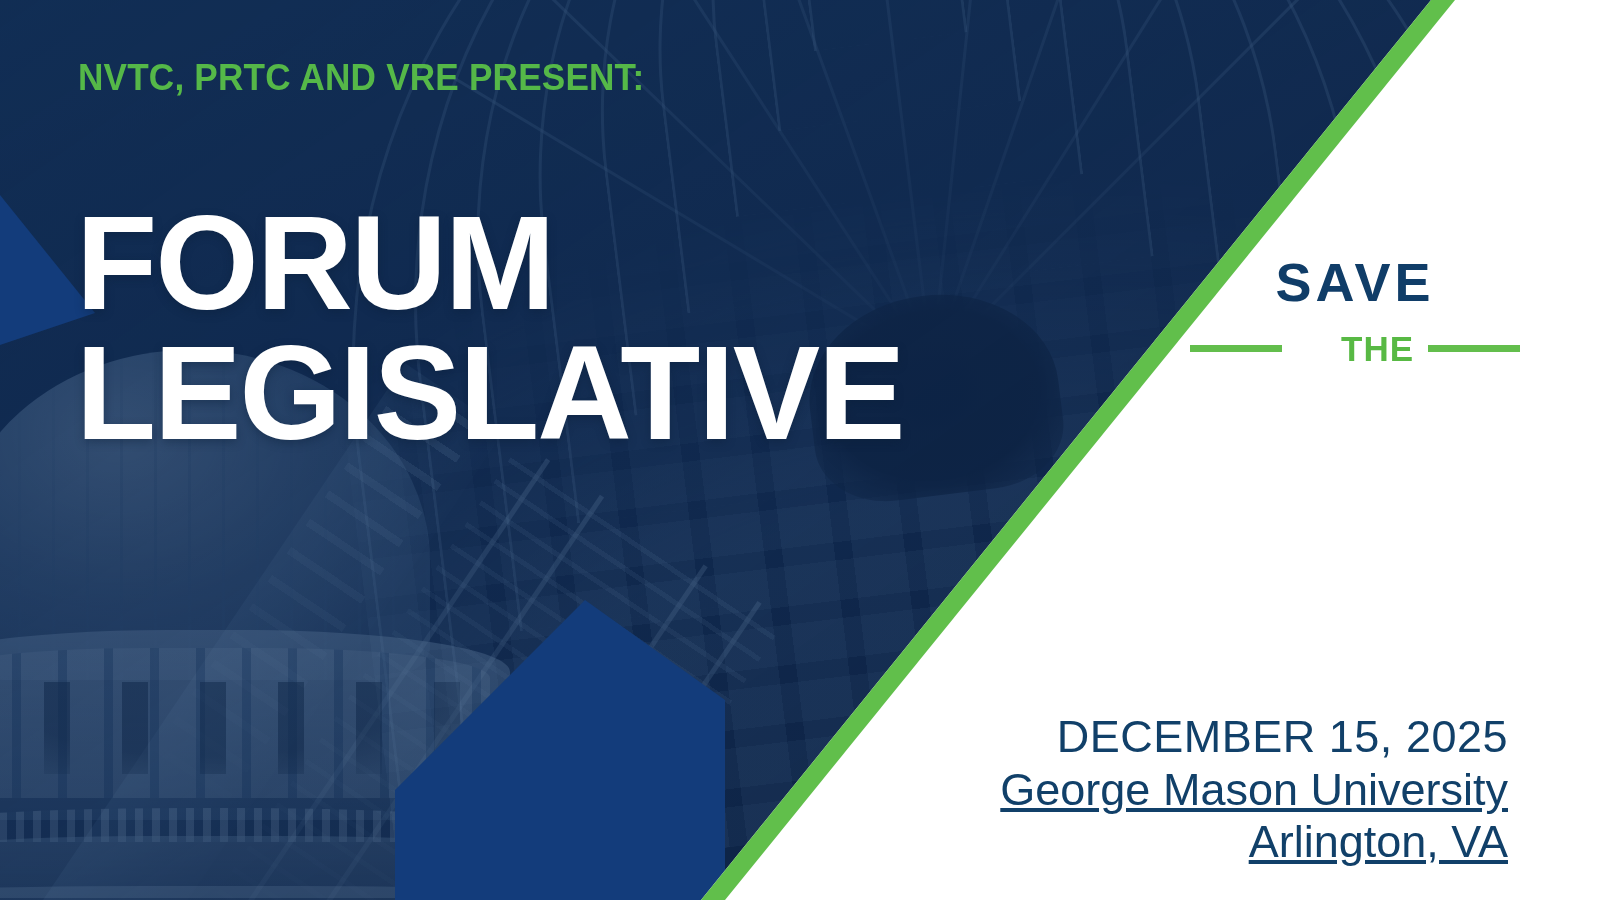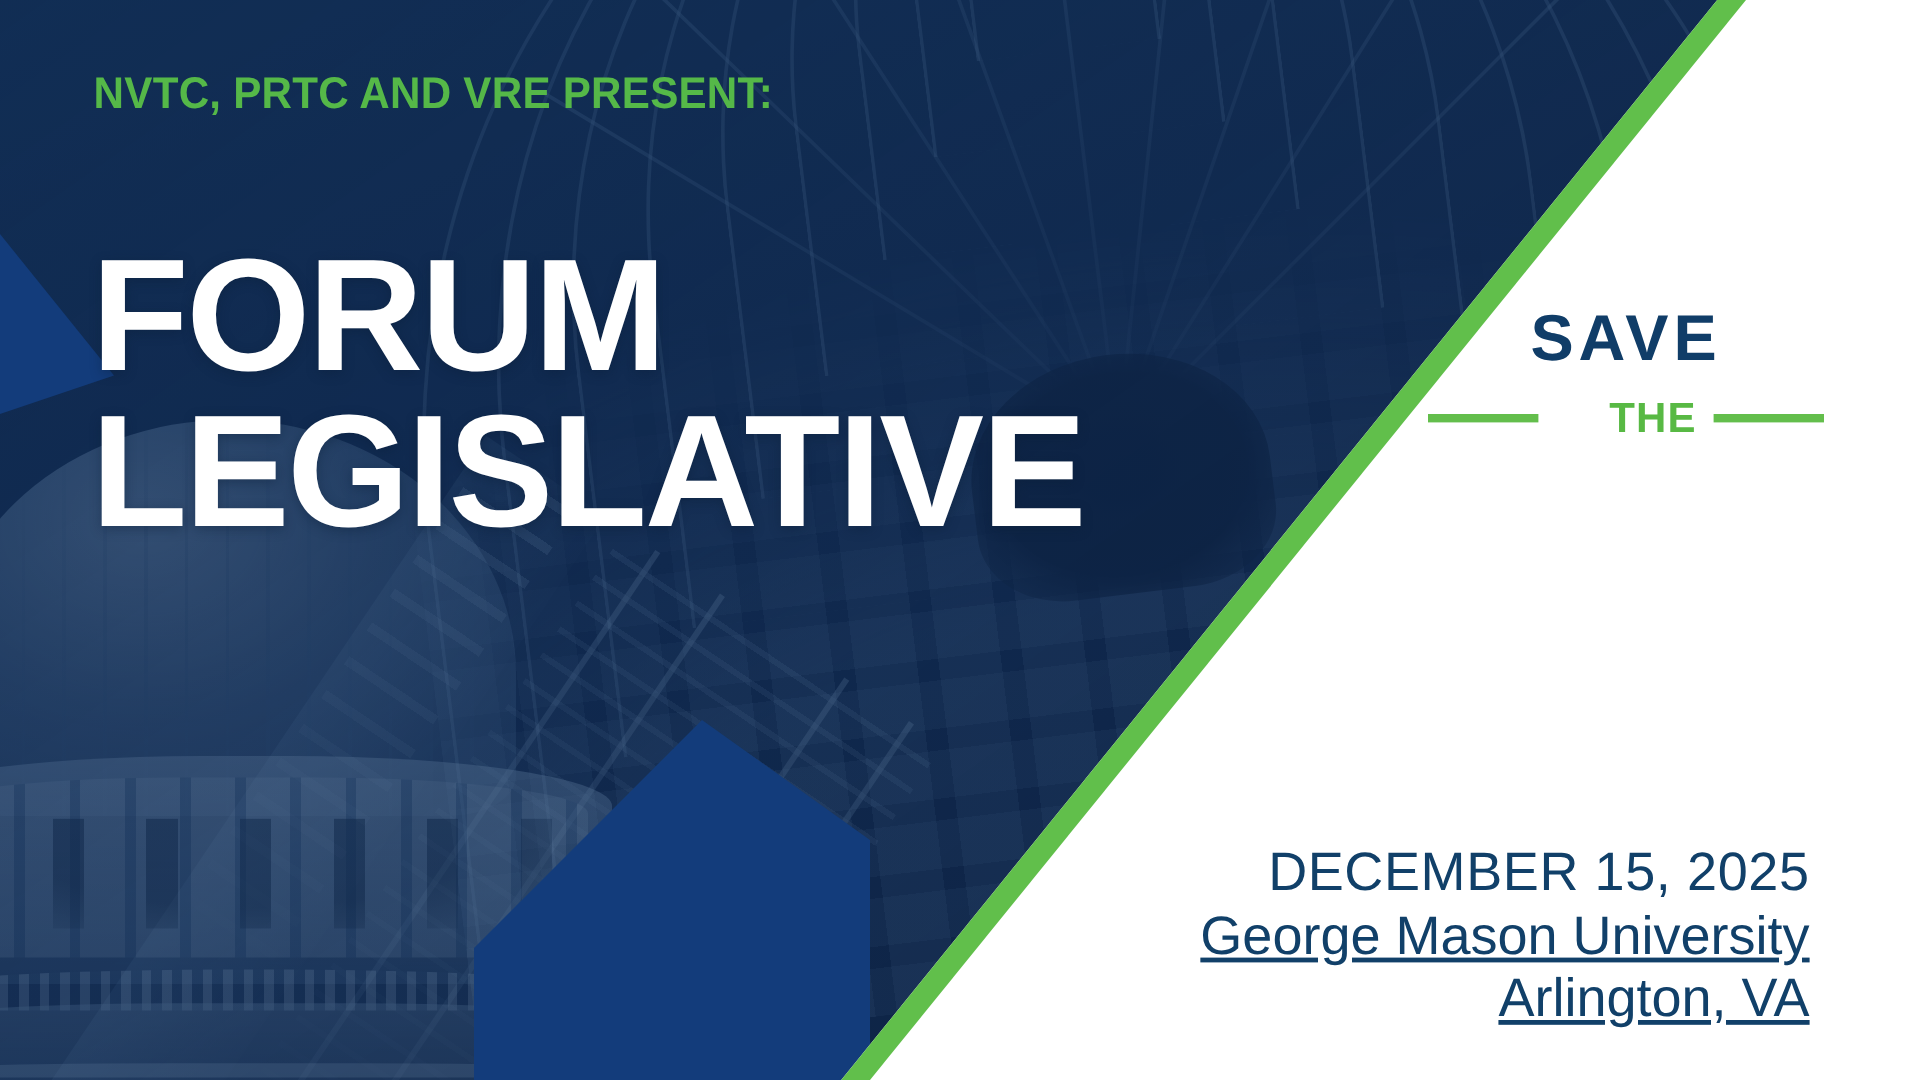--- a/index.html
+++ b/index.html
@@ -299,21 +299,21 @@
     color:#58B944;
     font-weight:bold;
     font-size:35px;
     letter-spacing:1px;
     line-height:1;
     margin-left:45px;
   }
 
   .eventinfo {
     position:absolute;
-    right:92px; bottom:42px;
+    right:92px; bottom:32px;
     text-align:right;
     color:#114069;
     margin-left:34px;
   }
   .ev-date {
     font-size:45px;
     letter-spacing:.5px;
     line-height:1.16;
     white-space:nowrap;
   }

